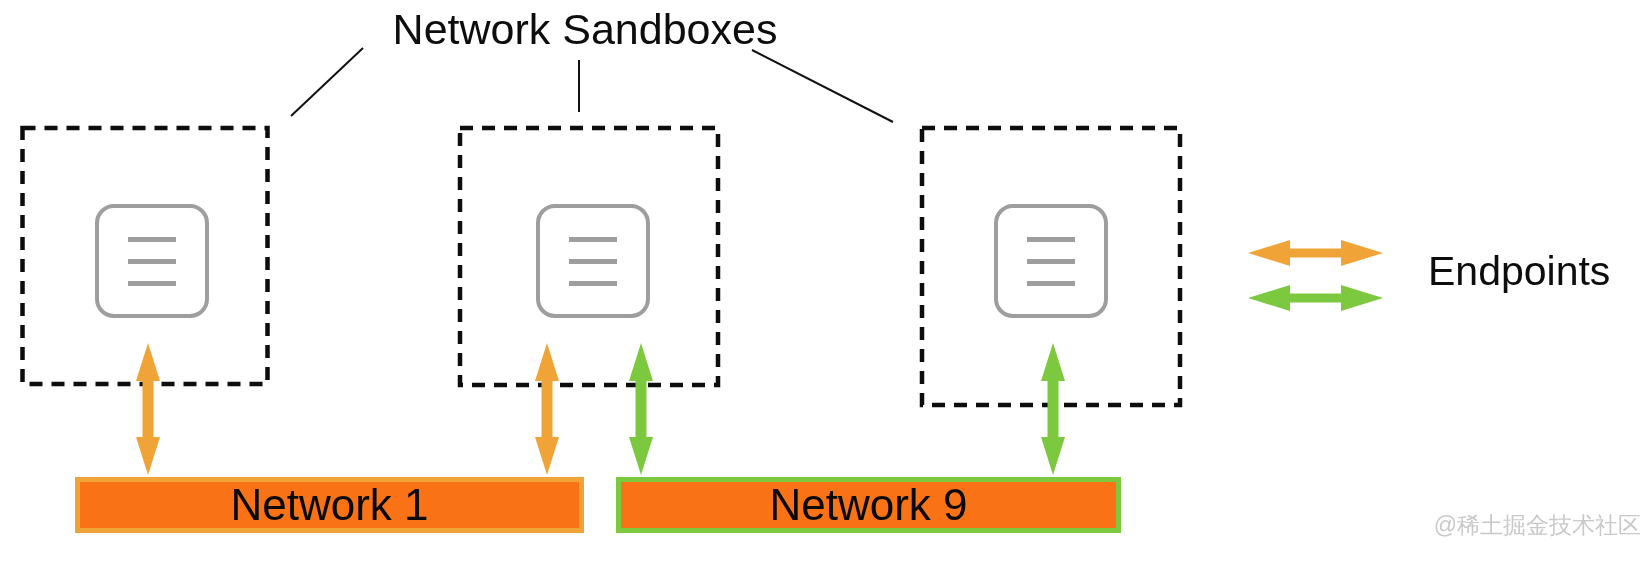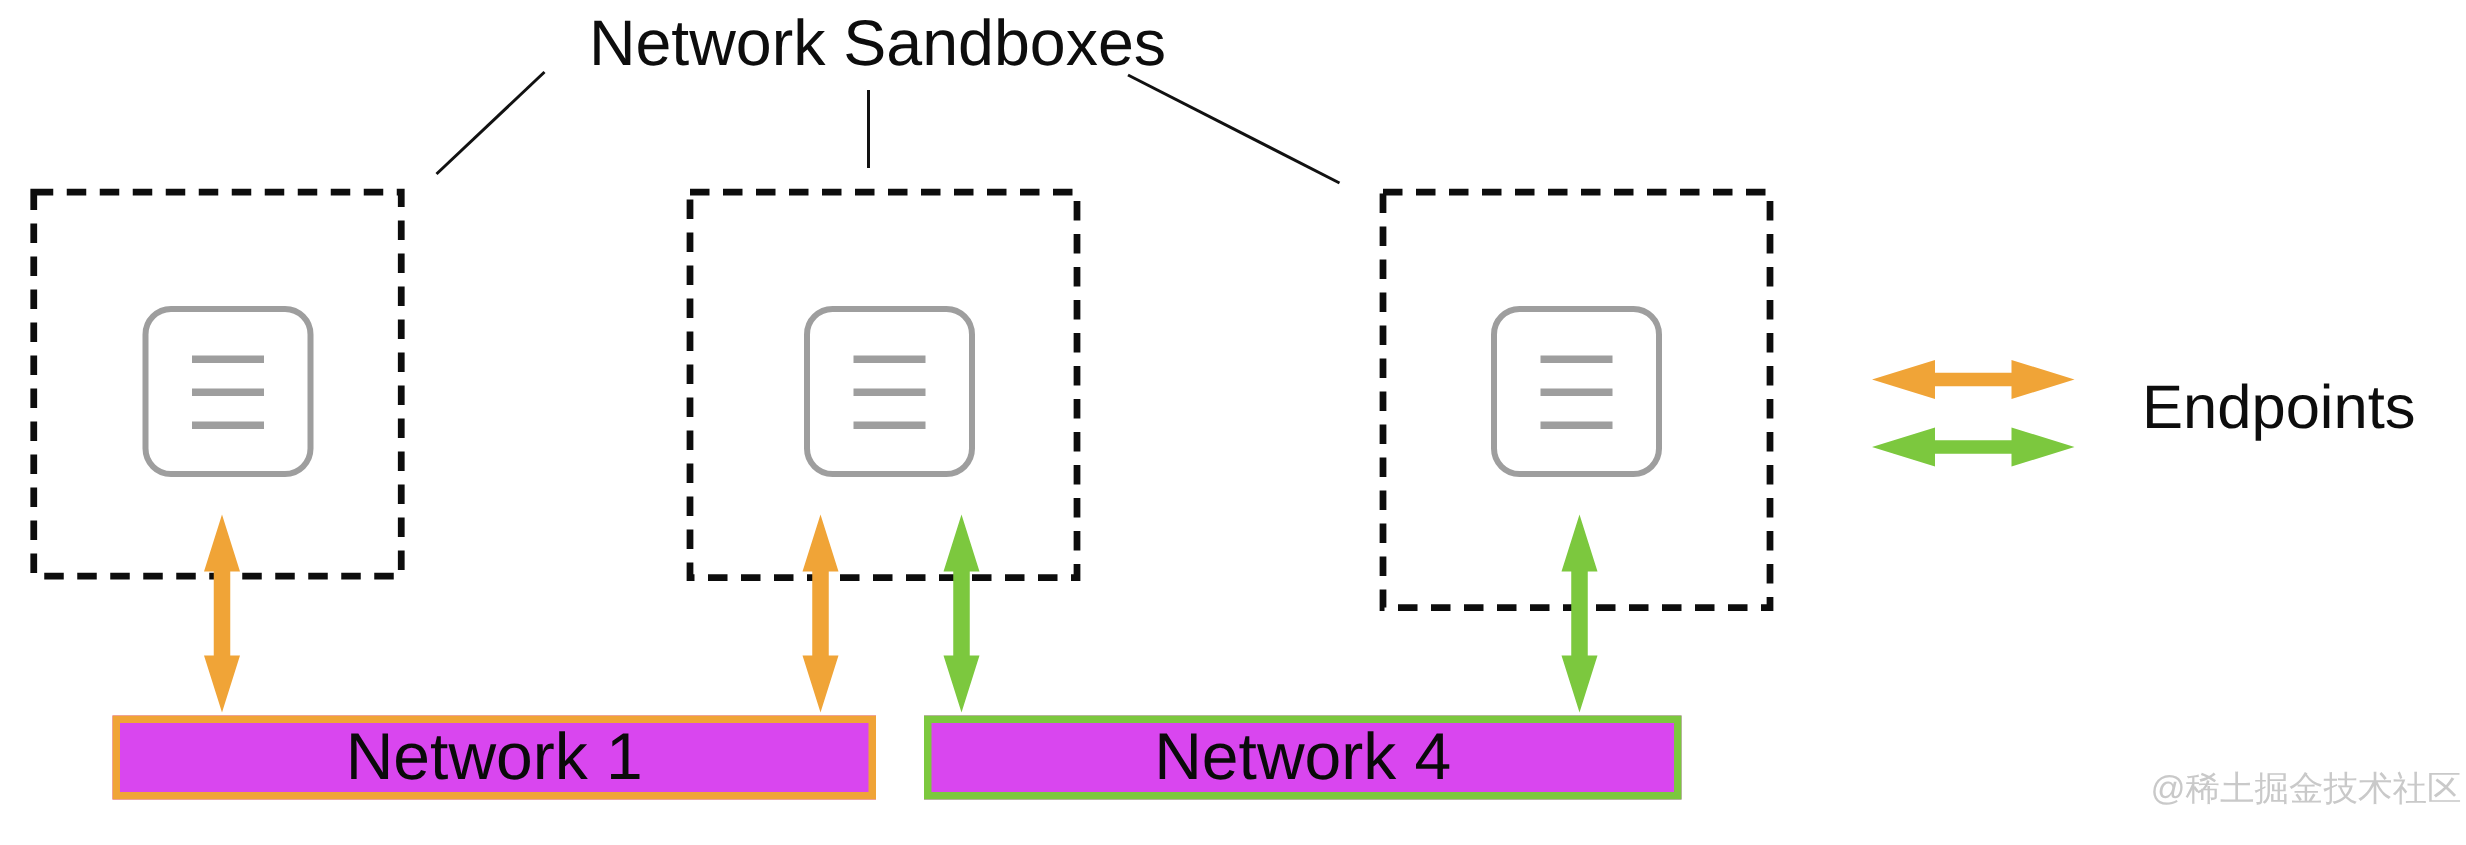--- a/index.html
+++ b/index.html
@@ -41,21 +41,21 @@
     gap: 17px;
   }
   .icon-1 { left: 95px;  top: 204px; }
   .icon-2 { left: 536px; top: 204px; }
   .icon-3 { left: 994px; top: 204px; }
   .icon-bar { width: 48px; height: 5px; background: #9e9e9e; }
   .network-box {
     position: absolute;
     top: 477px; height: 56px;
     box-sizing: border-box;
-    background: #d946ef;
+    background: #f97316;
     display: flex;
     align-items: center;
     justify-content: center;
     font-size: 44px;
     color: #0a0a0a;
     white-space: nowrap;
   }
   .network-1 { left: 75px;  width: 509px; border: 5px solid #f0a437; }
   .network-2 { left: 616px; width: 505px; border: 5px solid #7cc83e; }
   .legend-label {
@@ -113,20 +113,20 @@
   <div class="container-icon icon-3">
     <div class="icon-bar"></div>
     <div class="icon-bar"></div>
     <div class="icon-bar"></div>
   </div>
 
   <div class="network-box network-1">
     <span>Network 1</span>
   </div>
   <div class="network-box network-2">
-    <span>Network 4</span>
+    <span>Network 9</span>
   </div>
 
   <div class="legend-label">Endpoints</div>
 
   <div class="watermark">@稀土掘金技术社区</div>
 
 </div>
 
 </body></html>

